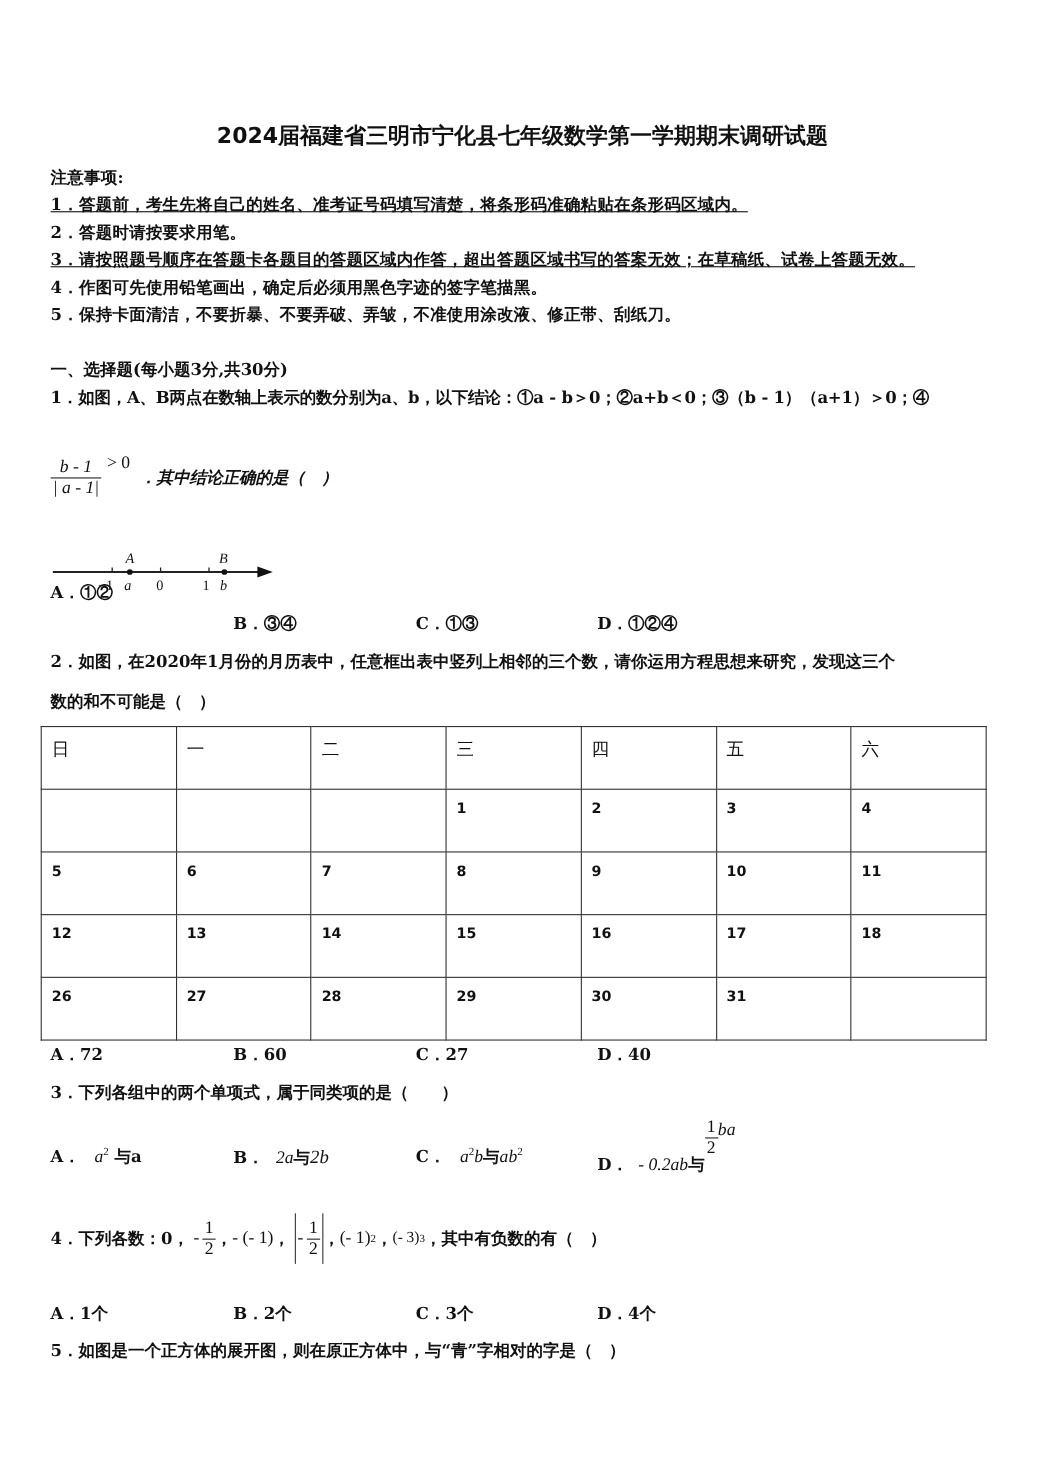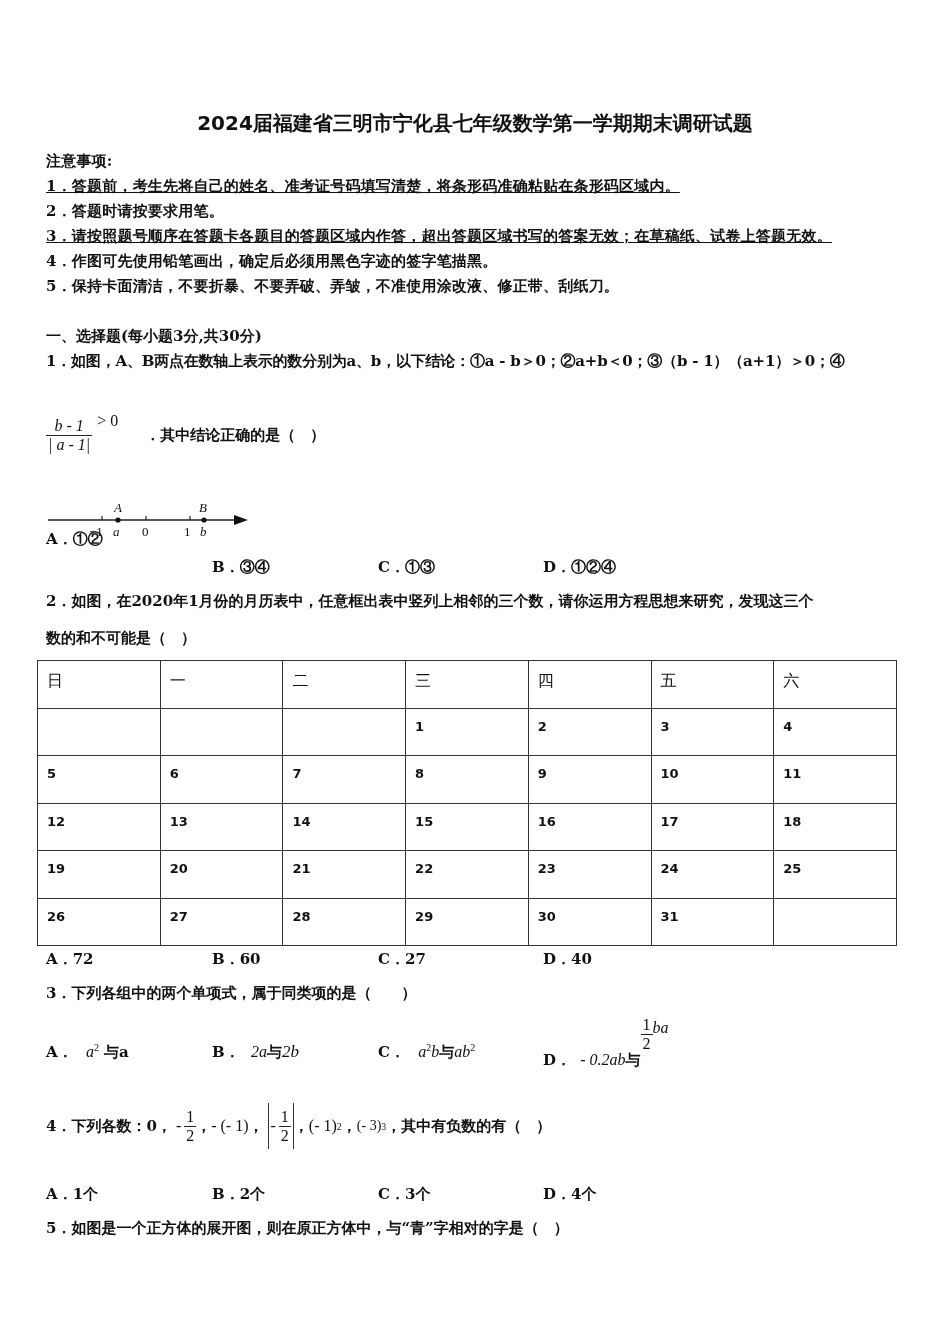--- a/index.html
+++ b/index.html
@@ -33,21 +33,21 @@
 
 <div class="abs q" style="left:46px;top:327px;">一、选择题(每小题3分,共30分)</div>
 
 <div class="abs q" style="left:46px;top:352px;letter-spacing:-0.2px;">1．如图，A、B两点在数轴上表示的数分别为a、b，以下结论：①a - b＞0；②a+b＜0；③（b - 1）（a+1）＞0；④</div>
 <div class="abs" style="left:46px;top:412px;">
   <span class="frac" style="font-size:16px;">
     <span class="num math">b - 1</span>
     <span class="den math">| a - 1|</span>
   </span>
   <span class="mathn" style="font-size:16px;vertical-align:14px;">&gt; 0</span>
-  <span class="q" style="margin-left:22px;">．其中结论正确的是（　）</span>
+  <span class="q" style="margin-left:4px;font-style:italic;">．其中结论正确的是（　）</span>
 </div>
 
 <div class="abs" style="left:46px;top:498px;width:210px;height:46px;">
   <svg width="210" height="46">
     <line x1="2" y1="22" x2="192" y2="22" stroke="#222" stroke-width="1.6"></line>
     <polygon points="188,17 202,22 188,27" fill="#111"></polygon>
     <line x1="56" y1="18" x2="56" y2="22" stroke="#222" stroke-width="1.2"></line>
     <line x1="100" y1="18" x2="100" y2="22" stroke="#222" stroke-width="1.2"></line>
     <line x1="144" y1="18" x2="144" y2="22" stroke="#222" stroke-width="1.2"></line>
     <circle cx="72" cy="22" r="2.6" fill="#111"></circle>
@@ -100,29 +100,20 @@
     <td>11</td>
   </tr>
   <tr>
     <td>12</td>
     <td>13</td>
     <td>14</td>
     <td>15</td>
     <td>16</td>
     <td>17</td>
     <td>18</td>
-  </tr>
-  <tr>
-    <td>19</td>
-    <td>20</td>
-    <td>21</td>
-    <td>22</td>
-    <td>23</td>
-    <td>24</td>
-    <td>25</td>
   </tr>
   <tr>
     <td>26</td>
     <td>27</td>
     <td>28</td>
     <td>29</td>
     <td>30</td>
     <td>31</td>
     <td></td>
   </tr>

